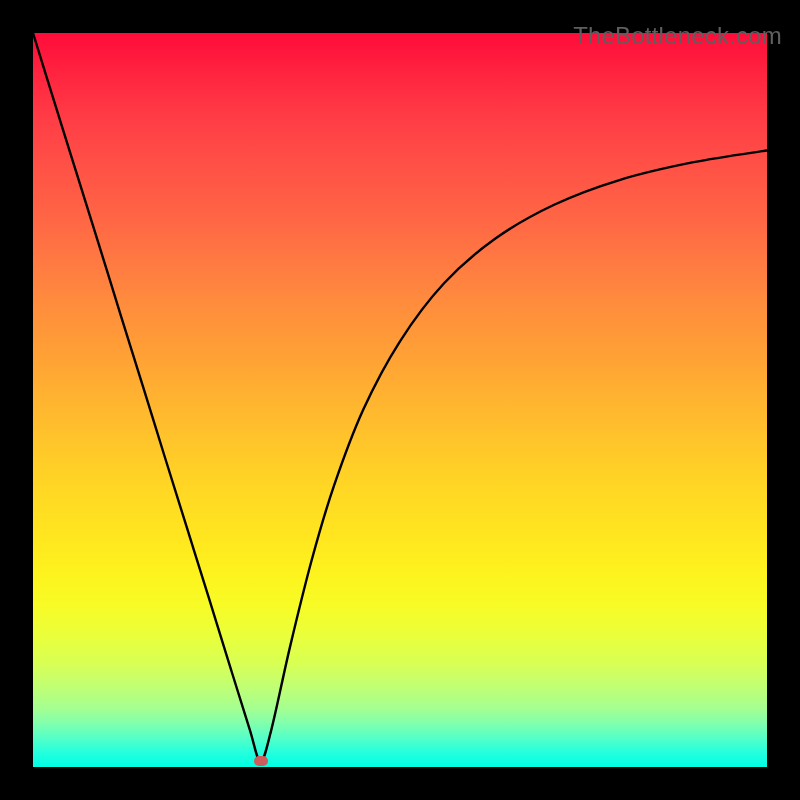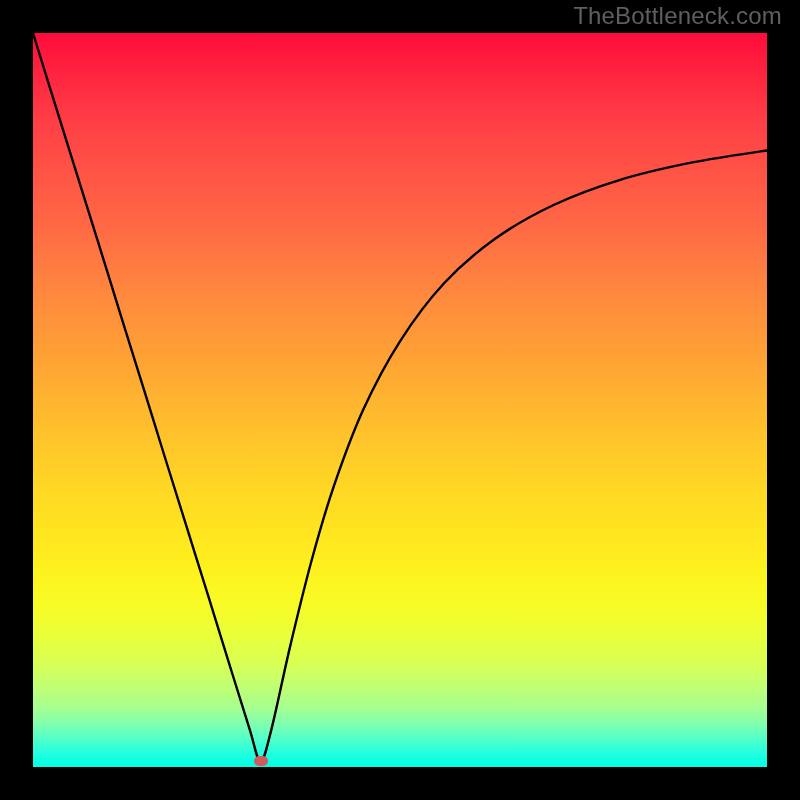--- a/index.html
+++ b/index.html
@@ -60,21 +60,21 @@
   .marker {
     position: absolute;
     width: 14px;
     height: 10px;
     background: #cd5c5c;
     border-radius: 5px;
     transform: translate(-50%, -50%);
   }
   .watermark {
     position: absolute;
-    top: 2px;
+    top: 22px;
     right: 18px;
     color: #5f5f5f;
     font-size: 24px;
     font-weight: 400;
     letter-spacing: 0.2px;
     user-select: none;
   }
 </style>
 </head>
 <body>

